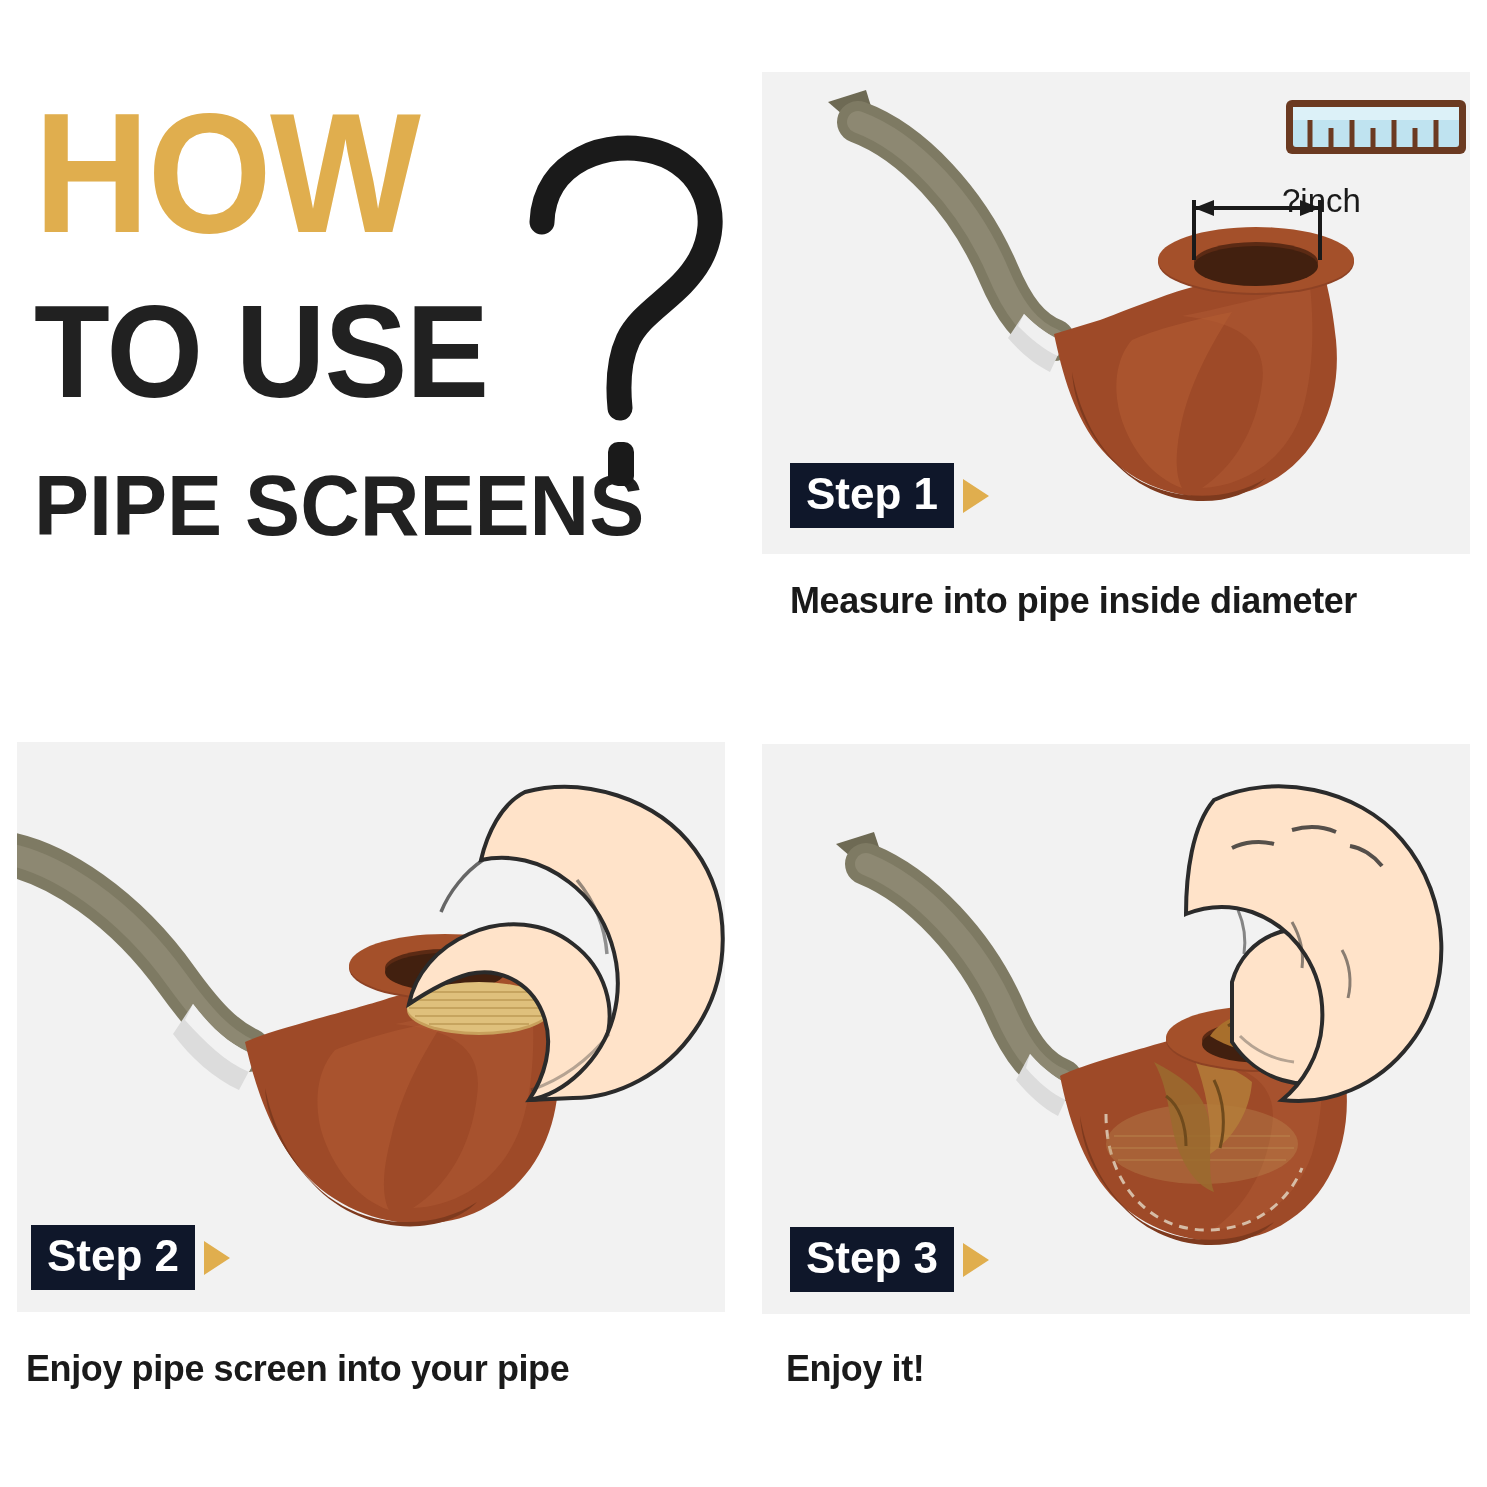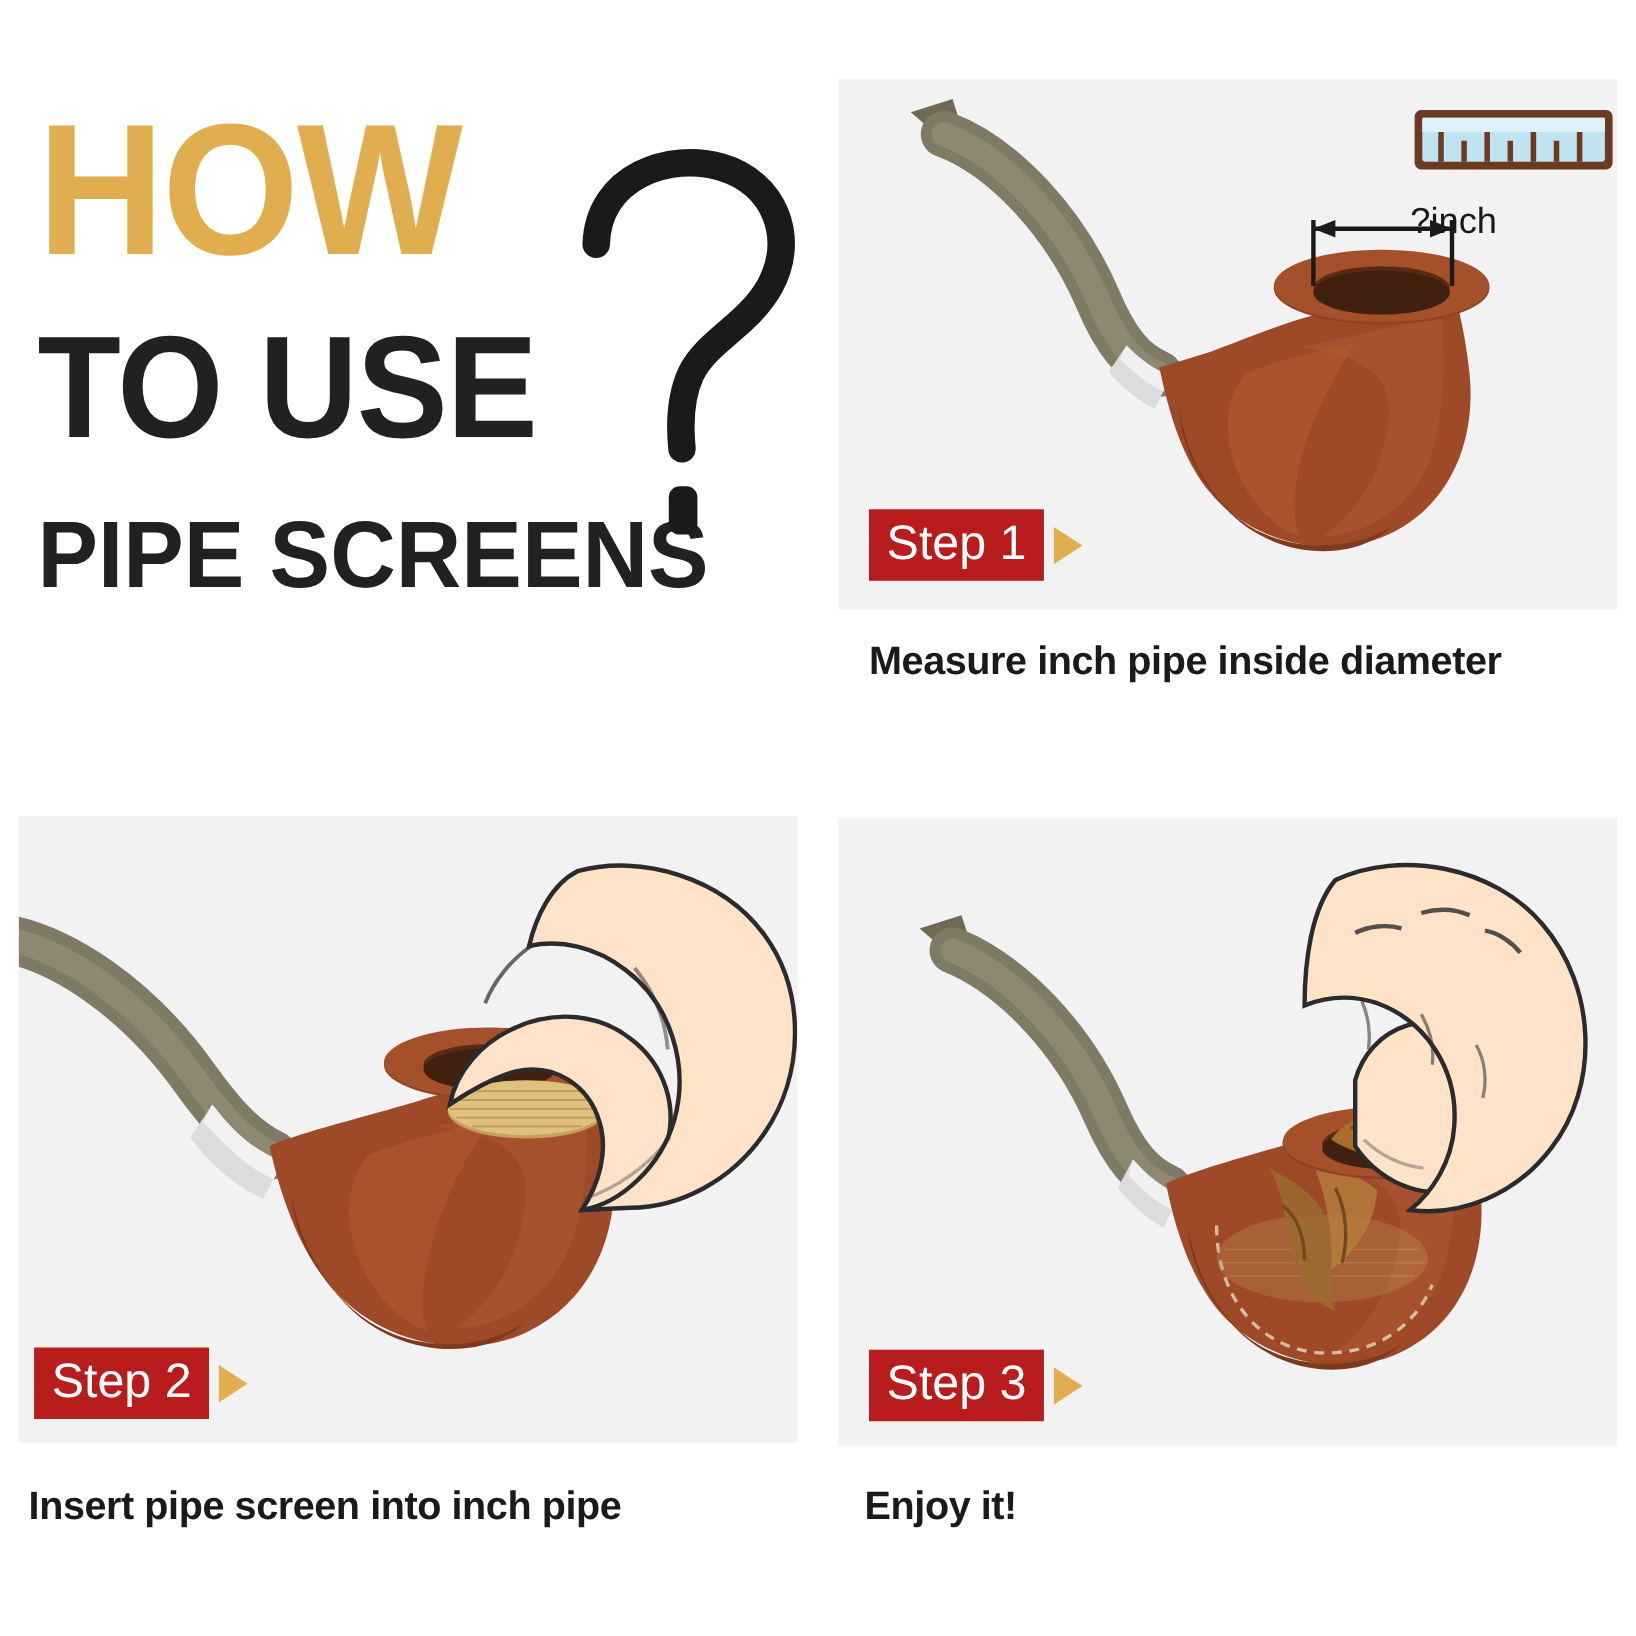--- a/index.html
+++ b/index.html
@@ -84,24 +84,24 @@
   .panel-2 { left: 17px;   top: 742px;  width: 708px; height: 570px; }
   .panel-3 { left: 762px;  top: 744px;  width: 708px; height: 570px; }
 
   .step-badge {
     position: absolute;
     display: flex;
     align-items: center;
     z-index: 5;
   }
   .step-badge .tag {
-    background: #b91c1c;
+    background: #0f172a;
     color: #ffffff;
     font-size: 44px;
-    font-weight: normal;
+    font-weight: bold;
     line-height: 1;
     padding: 9px 16px 12px 16px;
     letter-spacing: 0px;
   }
   .step-badge .arrow {
     width: 0;
     height: 0;
     border-top: 17px solid transparent;
     border-bottom: 17px solid transparent;
     border-left: 26px solid #e0ae4e;
@@ -200,21 +200,21 @@
     </svg>
 
     <div class="inch-label">?inch</div>
 
     <div class="step-badge badge-p1">
       <span class="tag">Step 1</span>
       <span class="arrow"></span>
     </div>
   </div>
 
-  <div class="caption cap-1">Measure inch pipe inside diameter</div>
+  <div class="caption cap-1">Measure into pipe inside diameter</div>
 
   <div class="panel panel-2">
     <svg width="708" height="570" viewBox="0 0 708 570">
 
       <path d="M-20 110 C40 118 110 168 160 238 C186 274 206 296 232 308" fill="none" stroke="#7E7A63" stroke-width="44" stroke-linecap="round"></path>
       <path d="M-20 110 C40 118 110 168 160 238 C186 274 206 296 232 308" fill="none" stroke="#8D8872" stroke-width="22" stroke-linecap="round"></path>
       <path d="M176 262 C196 288 214 304 240 314 L222 348 C196 336 174 316 156 292 Z" fill="#DCDCDC"></path>
       <path d="M176 262 C196 288 214 304 240 314 L232 330 C208 320 188 300 168 278 Z" fill="#F2F2F2"></path>
 
       <path d="M228 300 C238 344 254 394 286 430 C330 480 408 496 464 468 C524 438 548 374 540 308
@@ -255,21 +255,21 @@
         <path d="M592 292 C572 318 544 338 514 348" fill="none" stroke="#2b2b2b" stroke-width="3" opacity="0.35"></path>
       </g>
     </svg>
 
     <div class="step-badge badge-p2">
       <span class="tag">Step 2</span>
       <span class="arrow"></span>
     </div>
   </div>
 
-  <div class="caption cap-2">Insert pipe screen into inch pipe</div>
+  <div class="caption cap-2">Enjoy pipe screen into your pipe</div>
 
   <div class="panel panel-3">
     <svg width="708" height="570" viewBox="0 0 708 570">
 
       <path d="M74 100 L112 88 L120 112 L104 126 Z" fill="#6E6A54"></path>
       <path d="M104 120 C158 142 214 200 244 270 C260 306 276 326 300 336" fill="none" stroke="#7E7A63" stroke-width="42" stroke-linecap="round"></path>
       <path d="M104 120 C158 142 214 200 244 270 C260 306 276 326 300 336" fill="none" stroke="#8D8872" stroke-width="22" stroke-linecap="round"></path>
       <path d="M268 310 C282 326 296 336 310 342 L296 372 C280 364 266 350 254 336 Z" fill="#DCDCDC"></path>
       <path d="M268 310 C282 326 296 336 310 342 L304 356 C290 350 276 338 264 324 Z" fill="#F0F0F0"></path>
 

